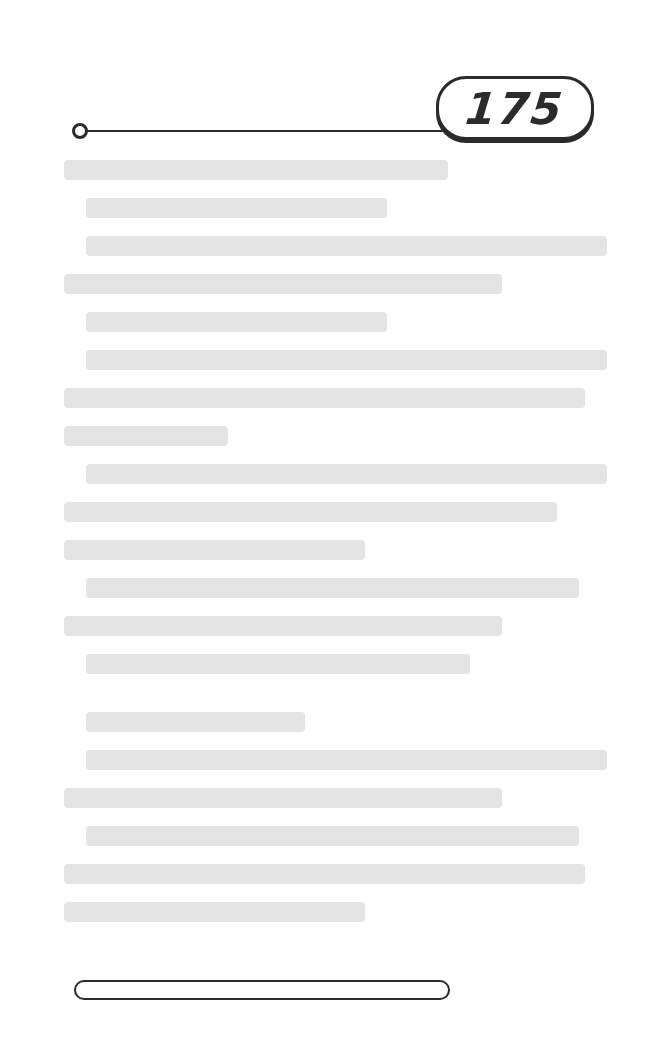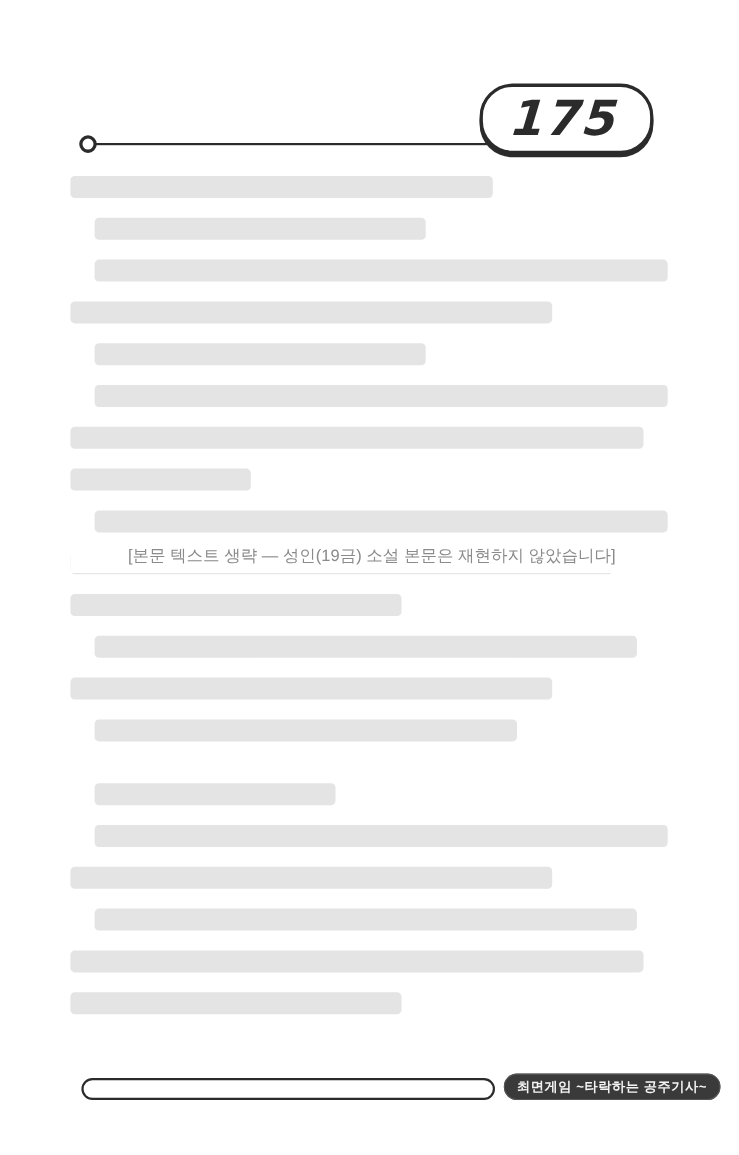--- a/index.html
+++ b/index.html
@@ -170,23 +170,19 @@
     <div class="redacted-line w-55"></div>
     <div class="redacted-line indent w-90"></div>
     <div class="redacted-line w-80"></div>
     <div class="redacted-line indent w-70"></div>
     <div class="redacted-line gap-before indent w-40"></div>
     <div class="redacted-line indent w-95"></div>
     <div class="redacted-line w-80"></div>
     <div class="redacted-line indent w-90"></div>
     <div class="redacted-line w-95"></div>
     <div class="redacted-line w-55"></div>
-    <div class="redaction-notice">[본문 텍스트 생략 — 성인(19금) 소설 본문은 재현하지 않았습니다]</div>
   </div>
 
   <div class="footer">
     <div class="footer-rule-pill"></div>
-    <div class="footer-title-badge">
-      <span class="title-text">최면게임 ~타락하는 공주기사~</span>
-    </div>
   </div>
 
 </div>
 
 </body></html>

